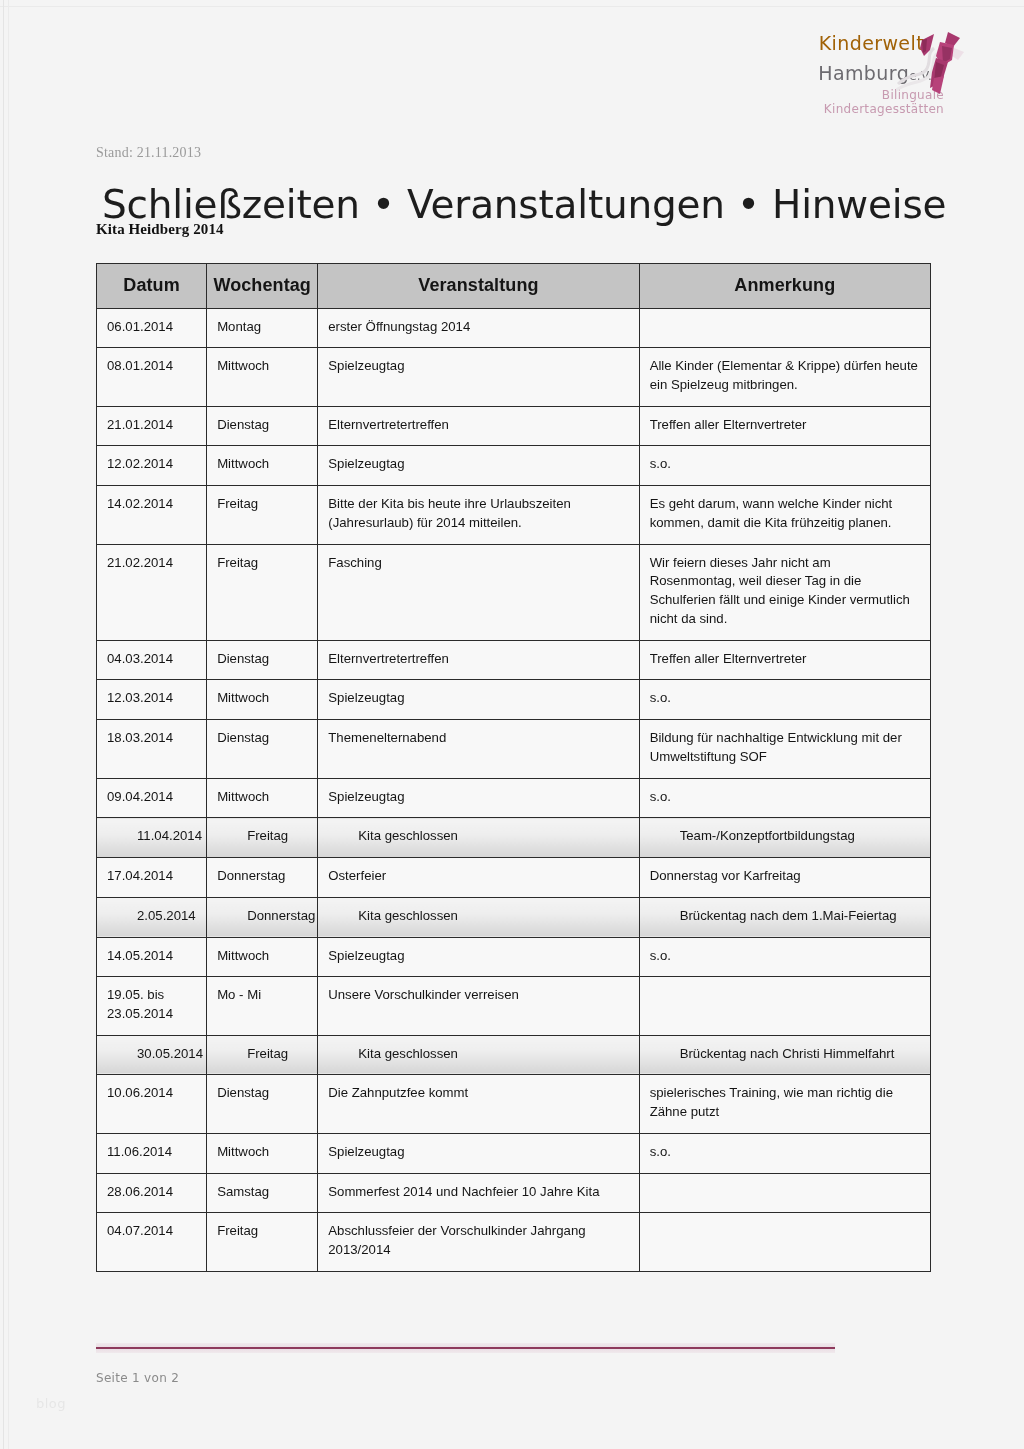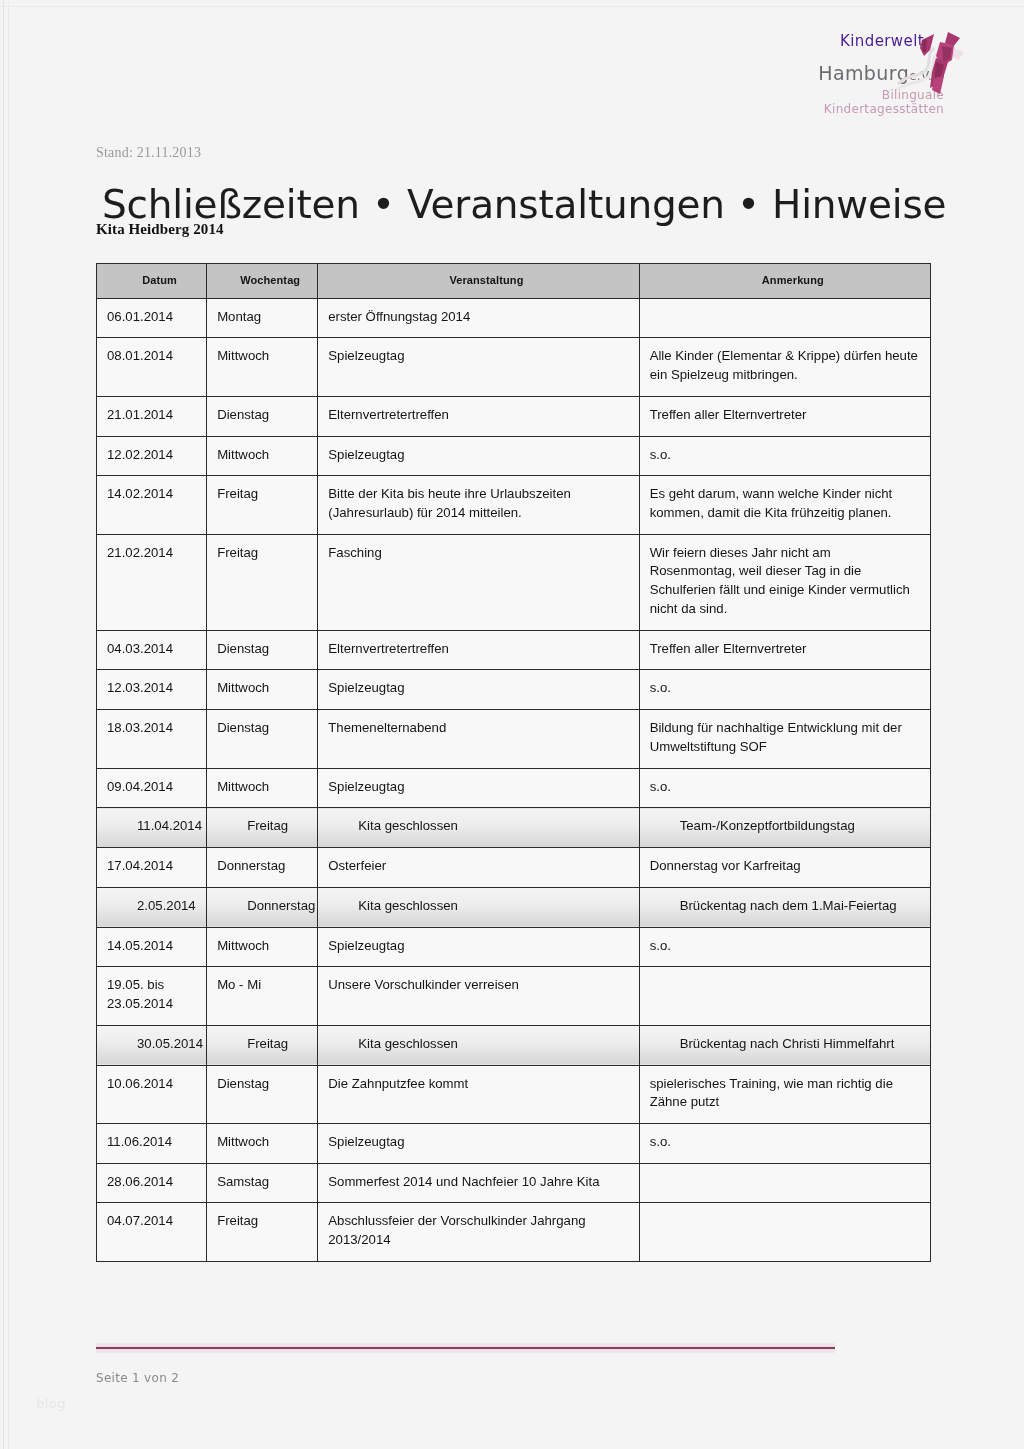--- a/index.html
+++ b/index.html
@@ -39,23 +39,23 @@
     top: 26px;
     width: 180px;
     height: 80px;
   }
   .logo-kinderwelt {
     position: absolute;
     left: 0; top: 6px;
     width: 132px;
     text-align: right;
     font-family: "DejaVu Sans", sans-serif;
-    font-size: 15px;
+    font-size: 19px;
     letter-spacing: 0.4px;
-    color: #4c1d95;
+    color: #a16207;
   }
   .logo-hamburg {
     position: absolute;
     left: 0; top: 36px;
     width: 140px;
     text-align: right;
     font-family: "DejaVu Sans", sans-serif;
     font-size: 19px;
     letter-spacing: 0.4px;
     color: #6d6b70;
@@ -126,22 +126,22 @@
     font-family: "Liberation Sans", sans-serif;
     font-size: 13.2px;
     color: #151515;
     vertical-align: top;
     line-height: 1.42;
   }
   .sched-table th {
     background: #c4c4c4;
     font-weight: bold;
     text-align: center;
-    padding: 9px 6px 9px 22px;
-    font-size: 11px;
+    padding: 9px 6px 9px 6px;
+    font-size: 18px;
     letter-spacing: 0.1px;
   }
   .sched-table td {
     background: #f8f8f8;
     padding: 9px 10px 11px 10px;
   }
   .col-datum   { width: 110px; }
   .col-wtag    { width: 111px; }
   .col-veranst { width: 321px; }
   .col-anmerk  { width: 291px; }

